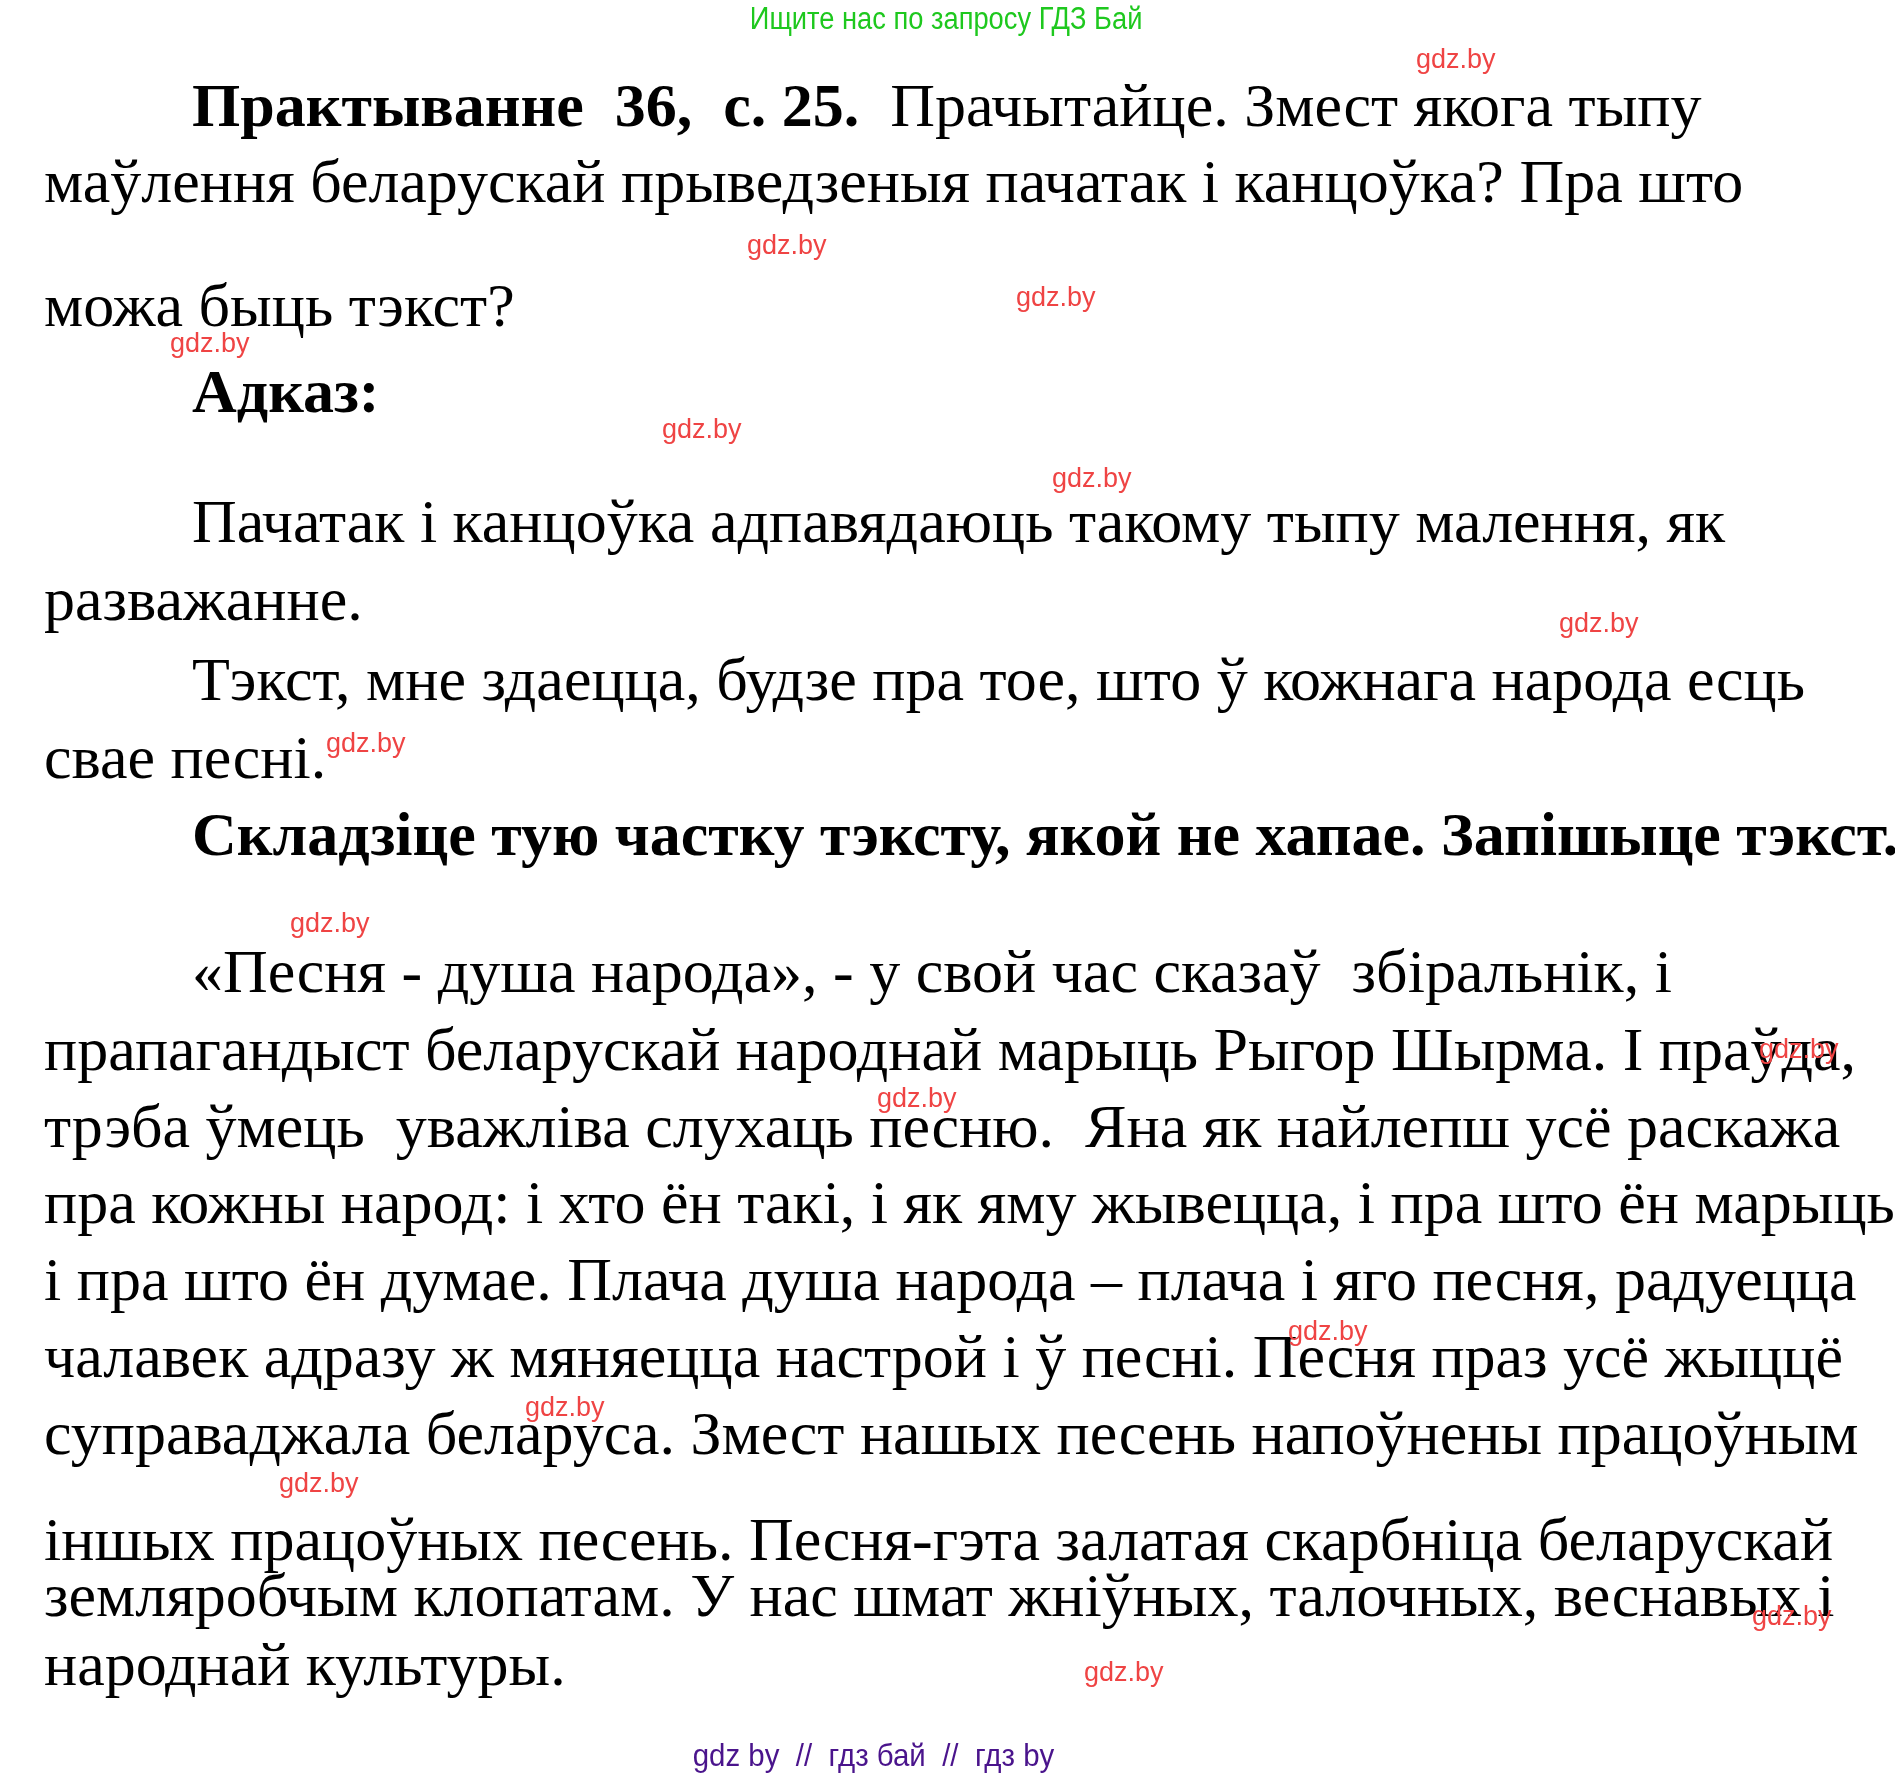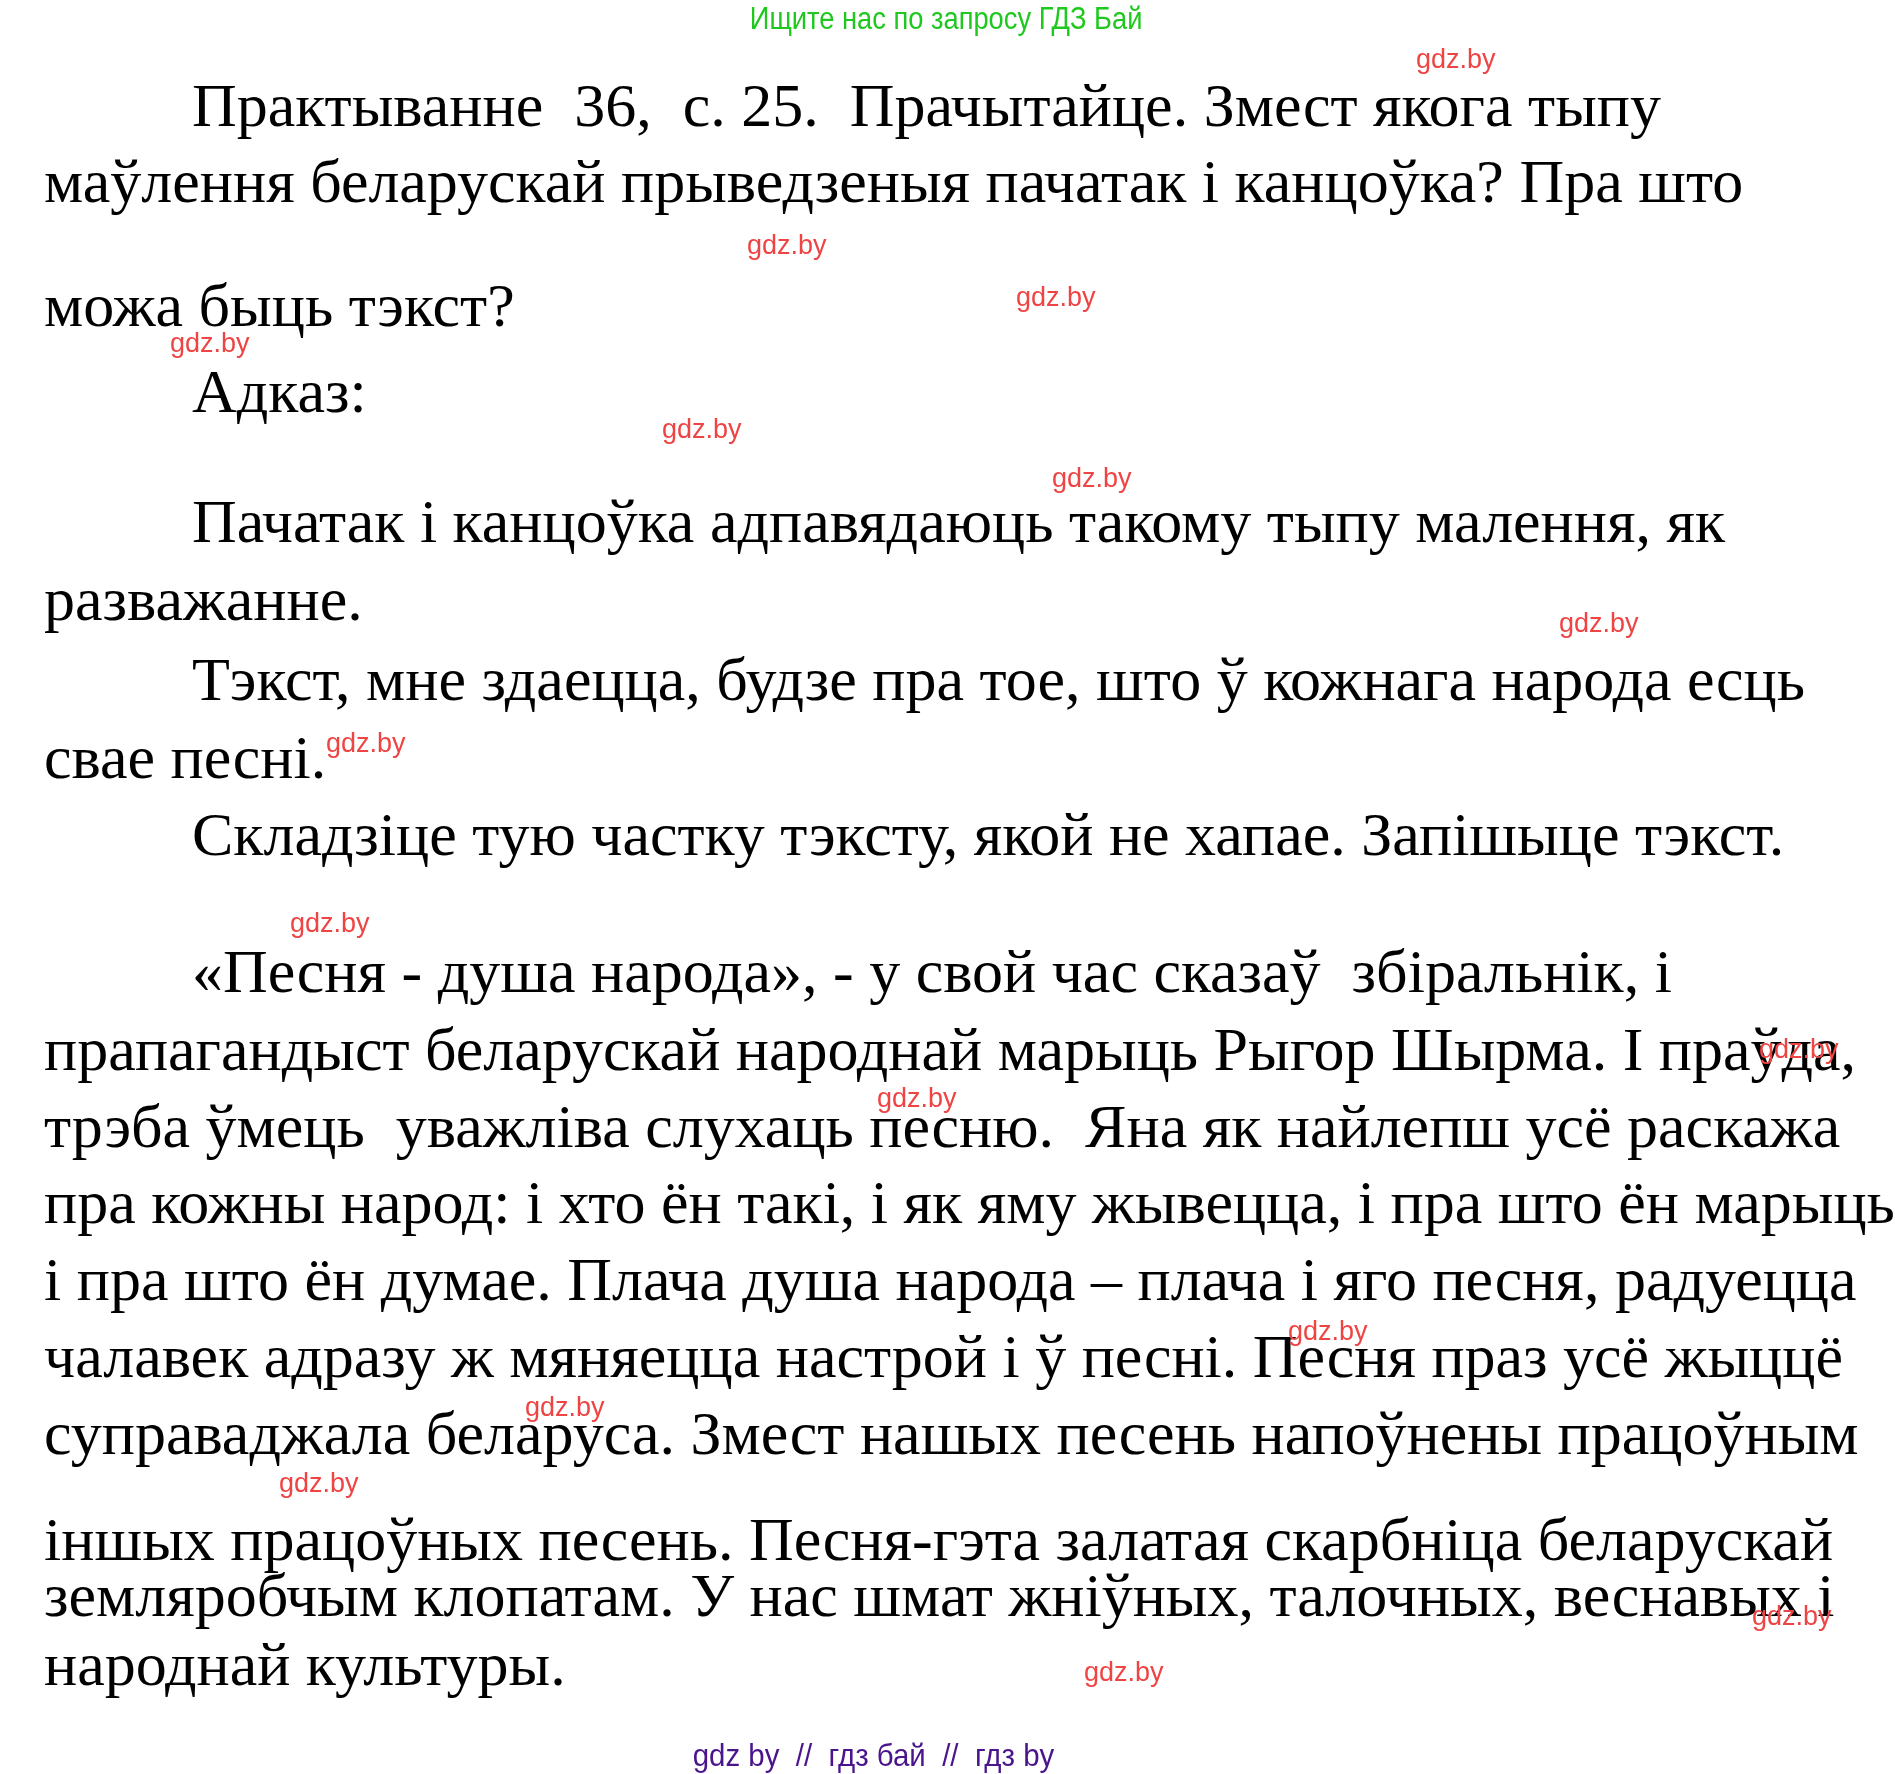--- a/index.html
+++ b/index.html
@@ -33,21 +33,21 @@
     transform-origin: center;
     margin-left: -2px;
   }
   .line {
     position: absolute;
     font-size: 62px;
     line-height: 62px;
     white-space: nowrap;
   }
   .bold {
-    font-weight: normal;
+    font-weight: bold;
   }
   .wm {
     position: absolute;
     font-family: "Liberation Sans", "DejaVu Sans", sans-serif;
     font-size: 27px;
     line-height: 27px;
     color: #ef4444;
     white-space: nowrap;
   }
   .footer-banner {

